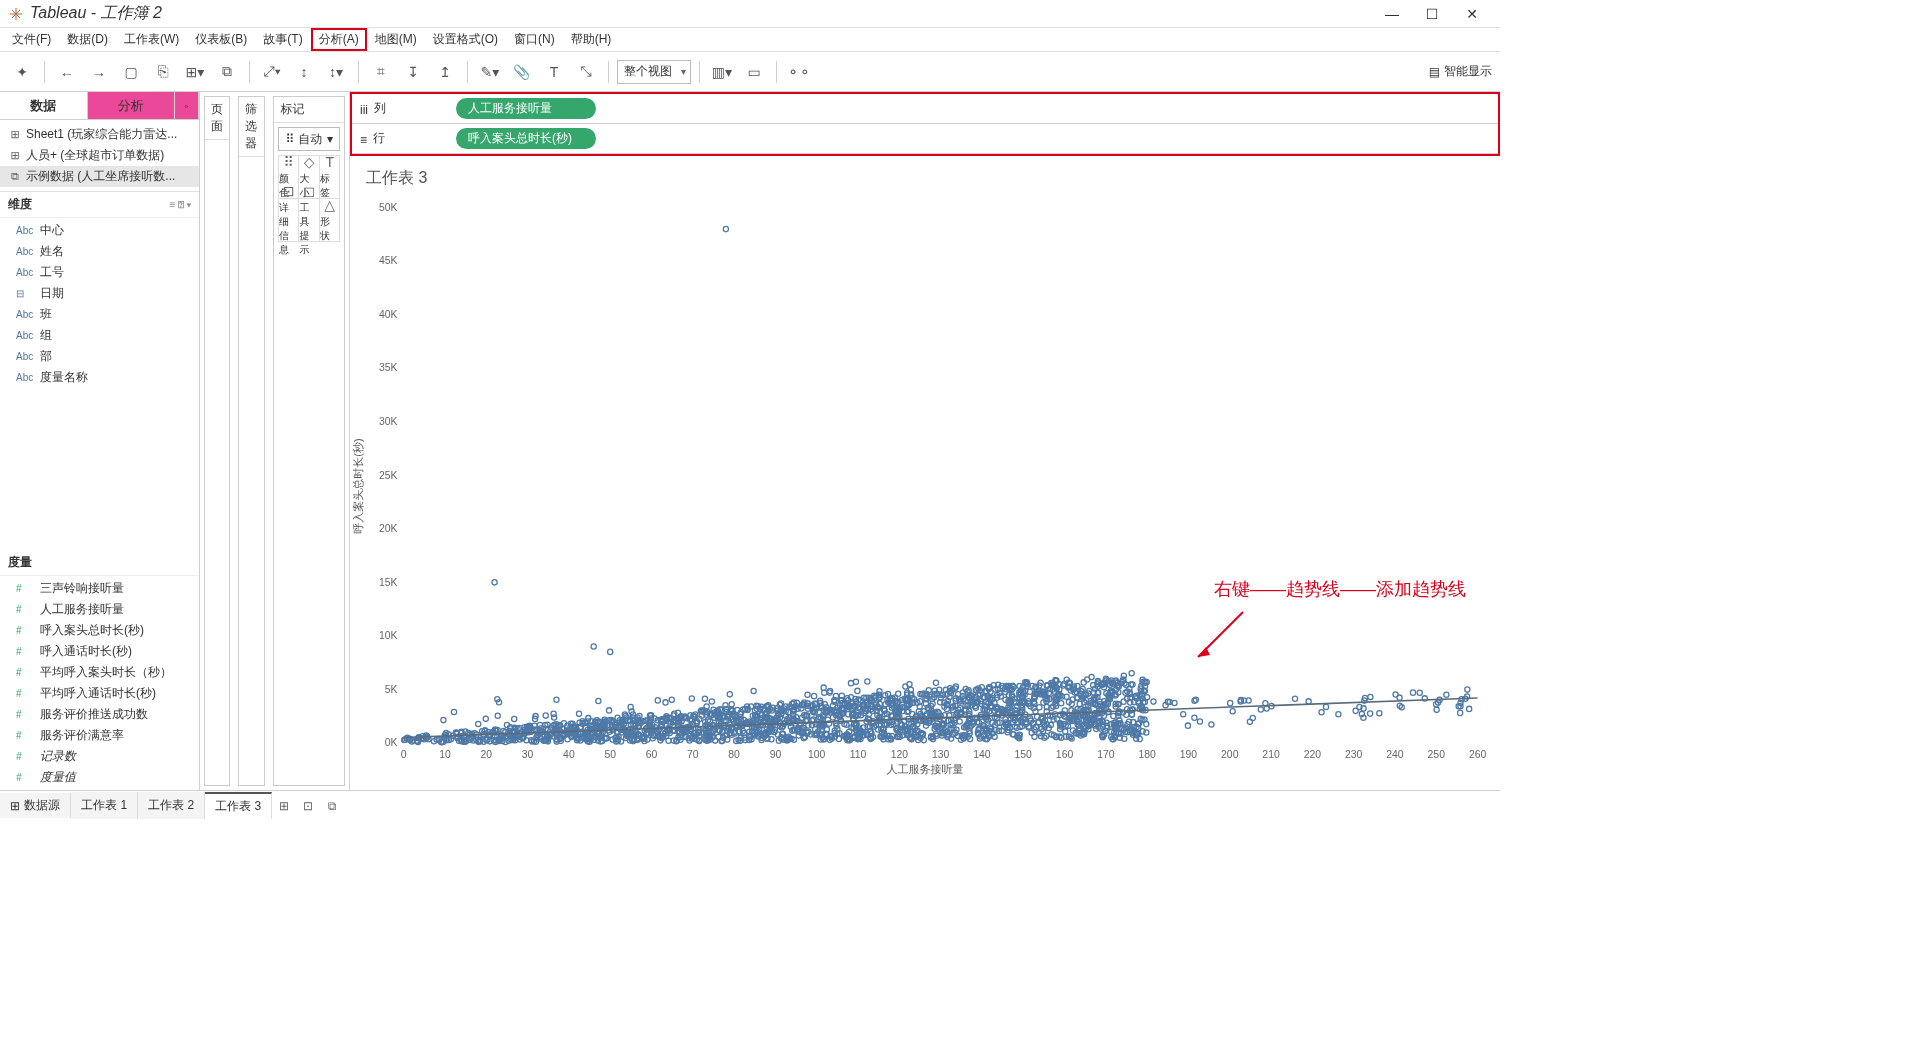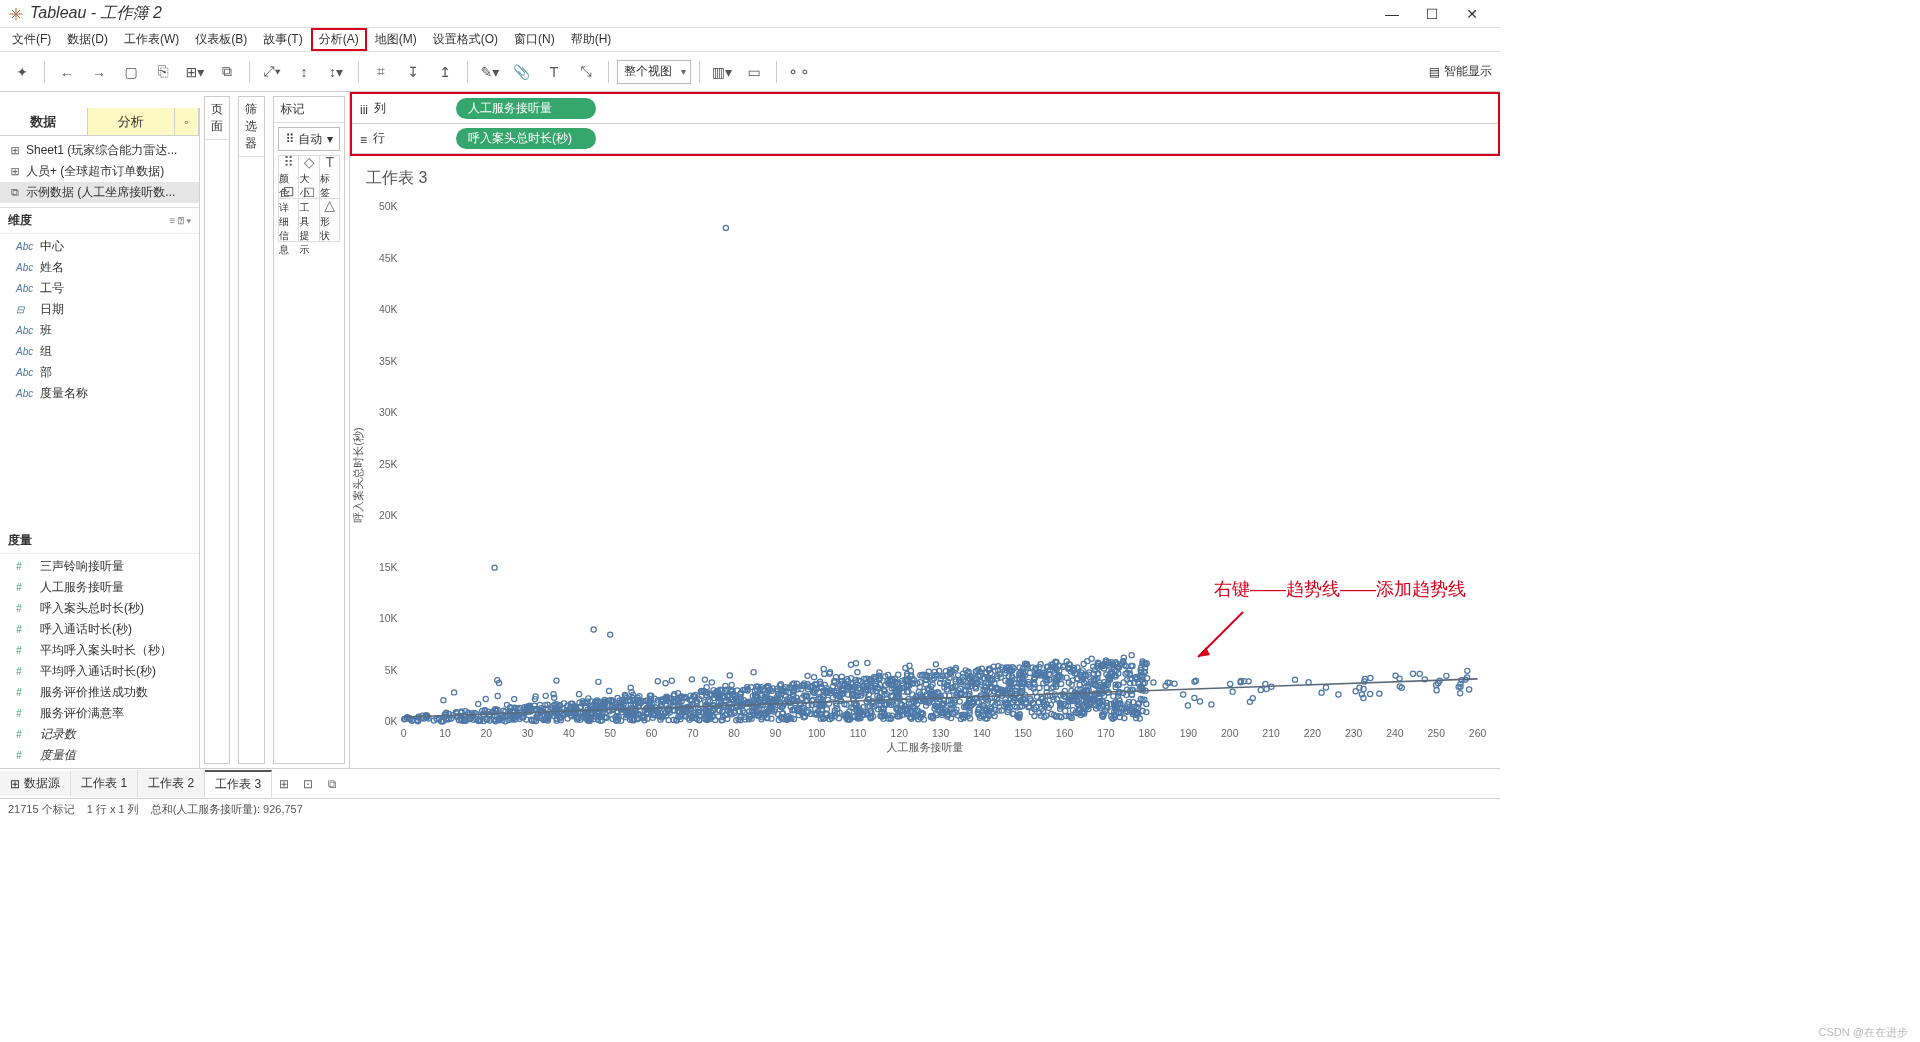--- a/index.html
+++ b/index.html
@@ -12,35 +12,35 @@
 .menubar { height: 24px; display: flex; align-items: flex-start; padding: 0 4px; border-bottom: 1px solid #e0e0e0; }
 .menubar .mitem { padding: 3px 8px; font-size: 12px; cursor: pointer; }
 .menubar .mitem.hi { border: 2px solid #d9001b; padding: 1px 6px; }
 .toolbar { height: 40px; display: flex; align-items: center; padding: 0 8px; border-bottom: 1px solid #d0d0d0; gap: 4px; }
 .tbtn { width: 28px; height: 28px; display: inline-flex; align-items: center; justify-content: center; border: 1px solid transparent; cursor: pointer; color: #555; font-size: 14px; }
 .tsep { width: 1px; height: 22px; background: #ccc; margin: 0 4px; }
 .tsel { height: 24px; border: 1px solid #bbb; padding: 0 18px 0 6px; font-size: 12px; display: inline-flex; align-items: center; background: #fff; position: relative; }
 .tsel::after { content: "▾"; position: absolute; right: 4px; font-size: 10px; color: #666; }
 .tsmart { margin-left: auto; display: flex; align-items: center; gap: 4px; font-size: 12px; cursor: pointer; }
 .body { flex: 1; display: flex; min-height: 0; }
-.leftpane { width: 200px; border-right: 1px solid #d0d0d0; display: flex; flex-direction: column; margin-top: 16px; }
+.leftpane { width: 200px; border-right: 1px solid #d0d0d0; display: flex; flex-direction: column; }
 .tabrow { display: flex; height: 28px; border-bottom: 1px solid #d0d0d0; }
 .tabrow .tab { flex: 1; display: flex; align-items: center; justify-content: center; font-size: 13px; border-right: 1px solid #d0d0d0; cursor: pointer; }
 .tabrow .tab.active { background: #fff; font-weight: bold; }
-.tabrow .tab:not(.active) { background: #fef9c3; }
+.tabrow .tab:not(.active) { background: #ec4899; }
 .tabrow .mini { width: 24px; flex: none; font-size: 12px; }
 .dslist { padding: 4px 0; border-bottom: 1px solid #e0e0e0; }
 .dsitem { display: flex; align-items: center; padding: 2px 8px; font-size: 12px; cursor: pointer; gap: 4px; }
 .dsitem.sel { background: #e6e6e6; }
 .dsicon { width: 14px; height: 14px; display: inline-flex; align-items: center; justify-content: center; font-size: 11px; color: #666; }
 .sechead { display: flex; align-items: center; padding: 4px 8px; font-size: 12px; font-weight: bold; border-bottom: 1px solid #eee; }
 .sechead .sp { margin-left: auto; font-size: 10px; color: #888; }
 .fieldlist { padding: 2px 0; }
 .fld { display: flex; align-items: center; padding: 2px 8px 2px 16px; font-size: 12px; cursor: pointer; gap: 6px; }
-.fld .ic { width: 18px; font-size: 10px; font-style: italic; }
+.fld .ic { width: 18px; font-size: 10px; }
 .fld.dim .ic { color: #4e79a7; }
 .fld.mea .ic { color: #35a76c; }
 .fld.mea.it { font-style: italic; }
 .midpane { width: 150px; border-right: 1px solid #d0d0d0; display: flex; padding: 4px; gap: 8px; }
 .card { border: 1px solid #ccc; background: #fff; }
 .cardhead { padding: 4px 6px; font-size: 12px; border-bottom: 1px solid #ddd; }
 .cardbody { min-height: 20px; padding: 4px; }
 .marks .msel { width: 100%; height: 24px; border: 1px solid #bbb; font-size: 12px; display: flex; align-items: center; padding: 0 6px; margin-bottom: 4px; }
 .marks .mgrid { display: grid; grid-template-columns: repeat(3, 1fr); }
 .marks .mbtn { border: 1px solid #ddd; height: 44px; display: flex; flex-direction: column; align-items: center; justify-content: center; font-size: 10px; cursor: pointer; gap: 2px; margin: -0.5px; }
@@ -2616,19 +2616,13 @@
     <div id="sheettabs" style="display:flex">
         <div class="btab">工作表 1</div>
         <div class="btab">工作表 2</div>
         <div class="btab active">工作表 3</div>
       </div>
     <div class="bic">⊞</div>
     <div class="bic">⊡</div>
     <div class="bic">⧉</div>
   </div>
 
-  <div class="statusbar">
-    <span>21715 个标记</span>
-    <span>1 行 x 1 列</span>
-    <span>总和(人工服务接听量): 926,757</span>
-    <span class="watermark">CSDN @在在进步</span>
-  </div>
 </div>
 
 </body></html>

